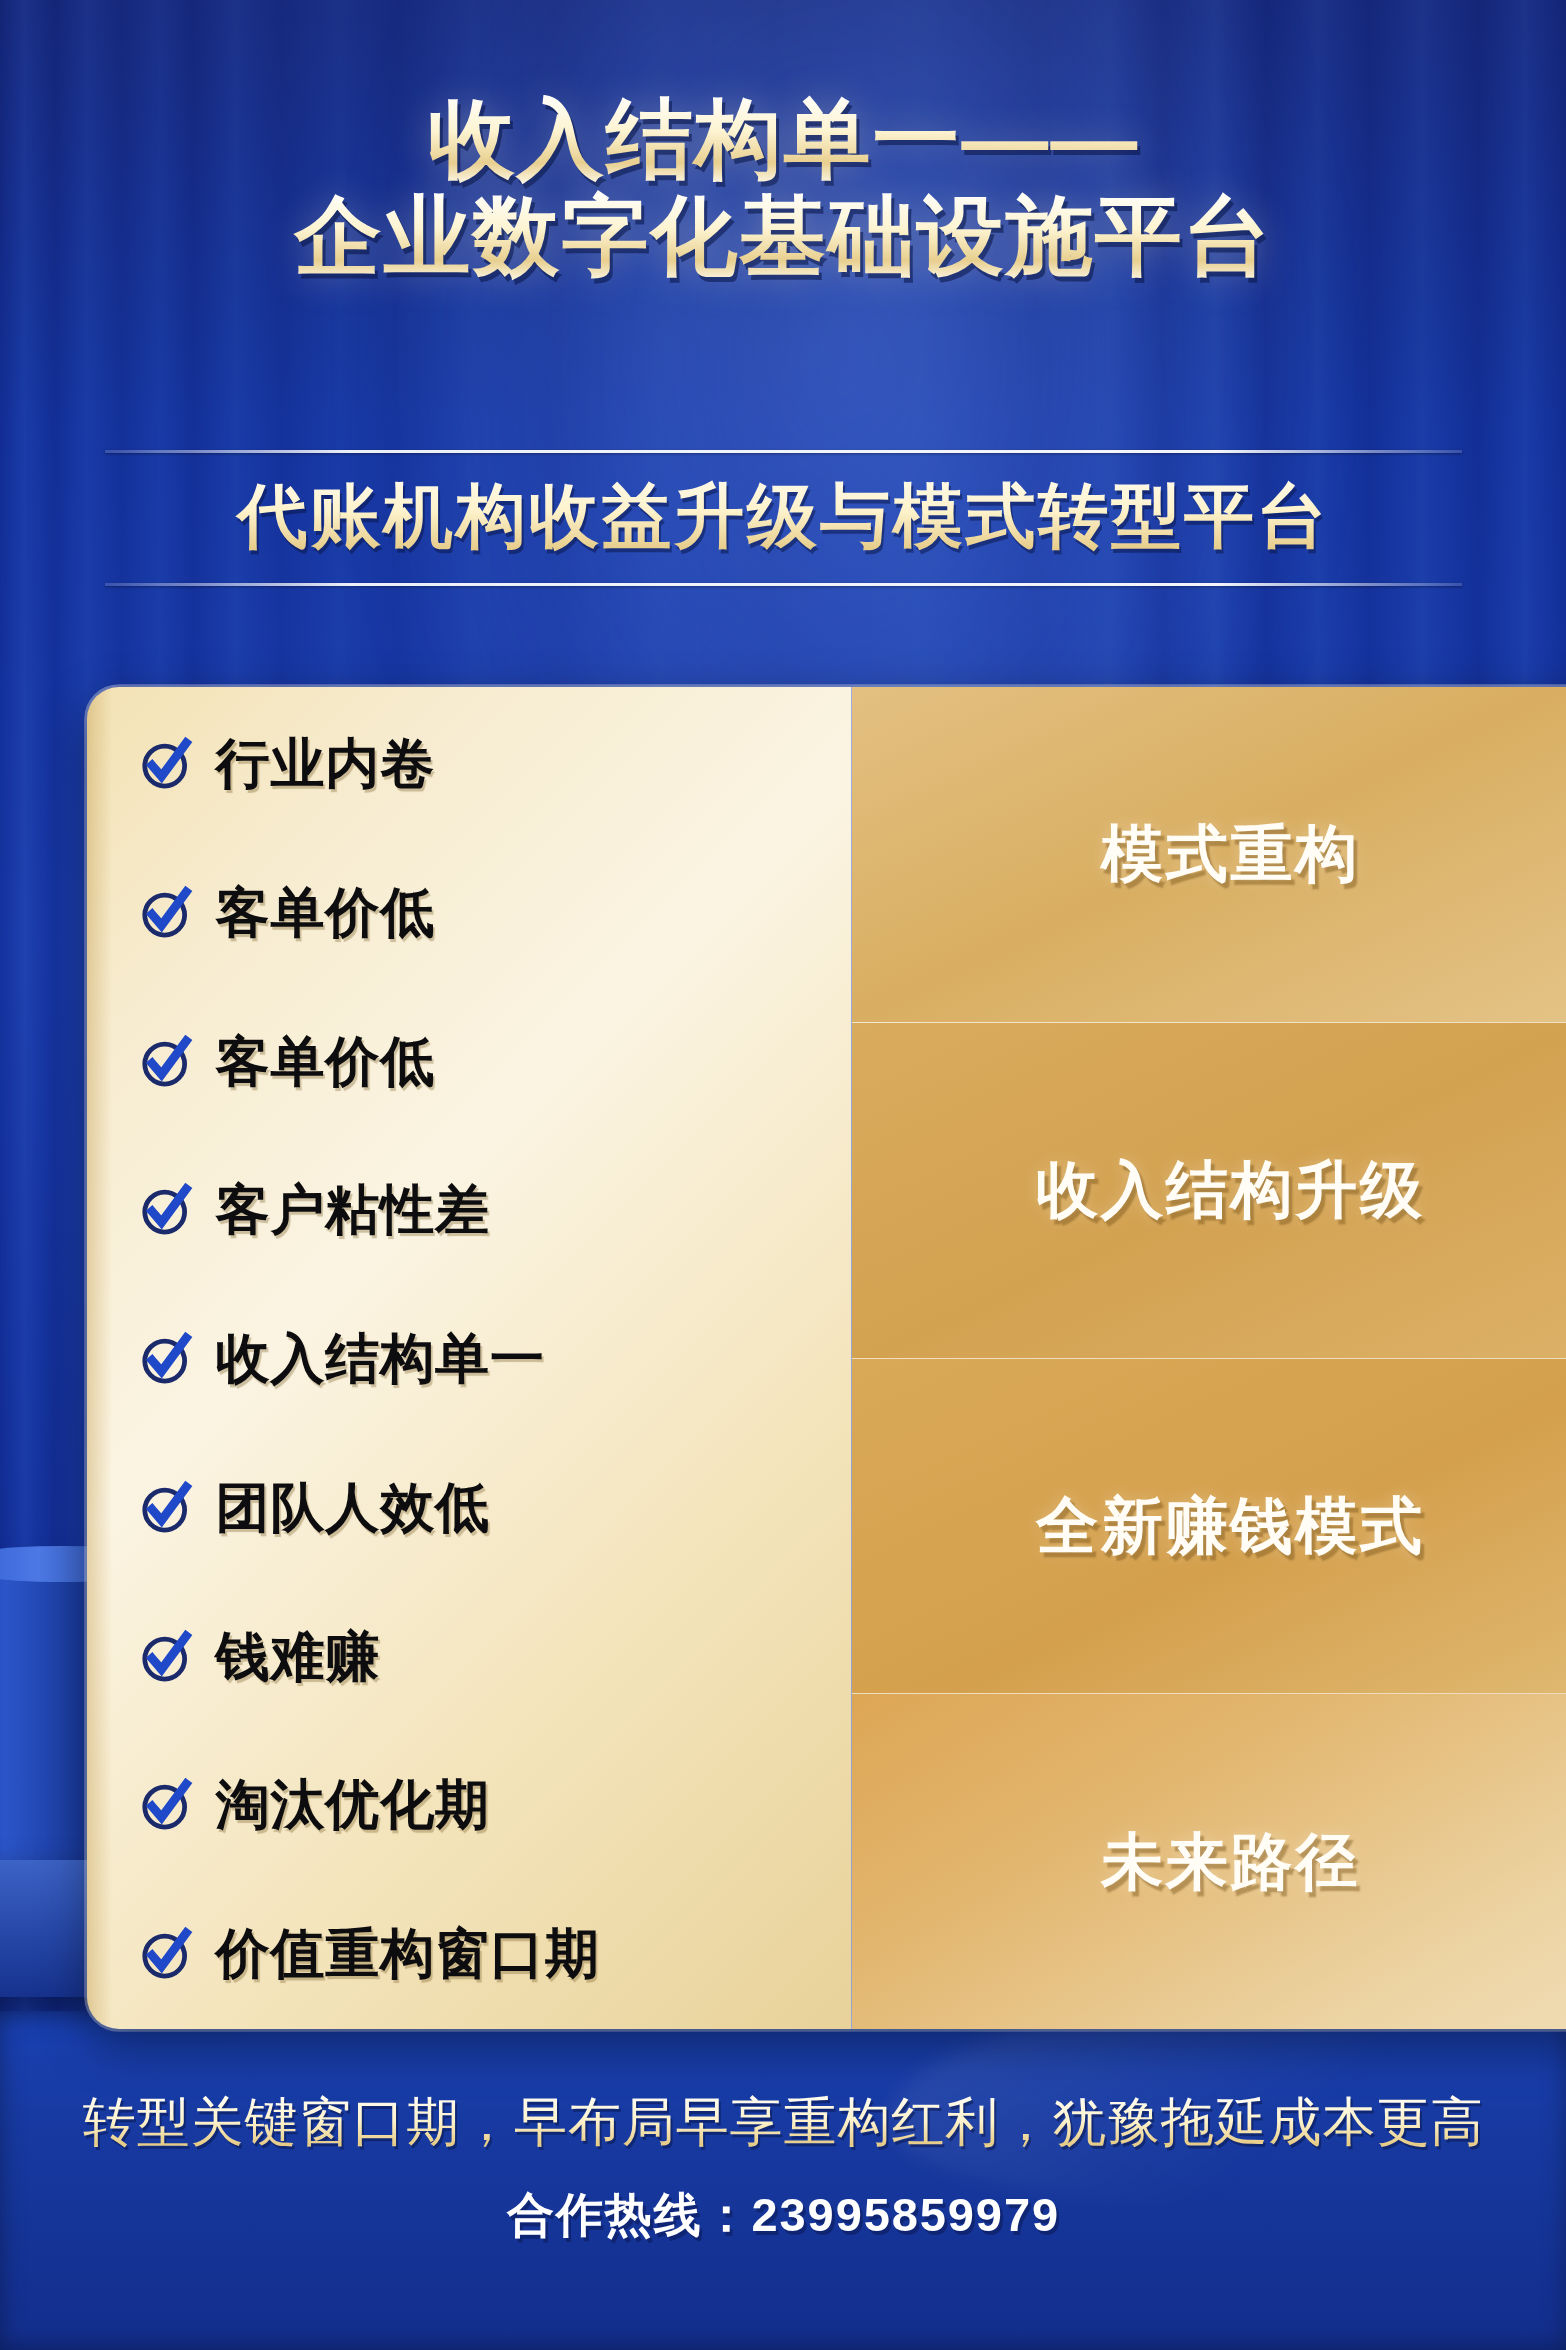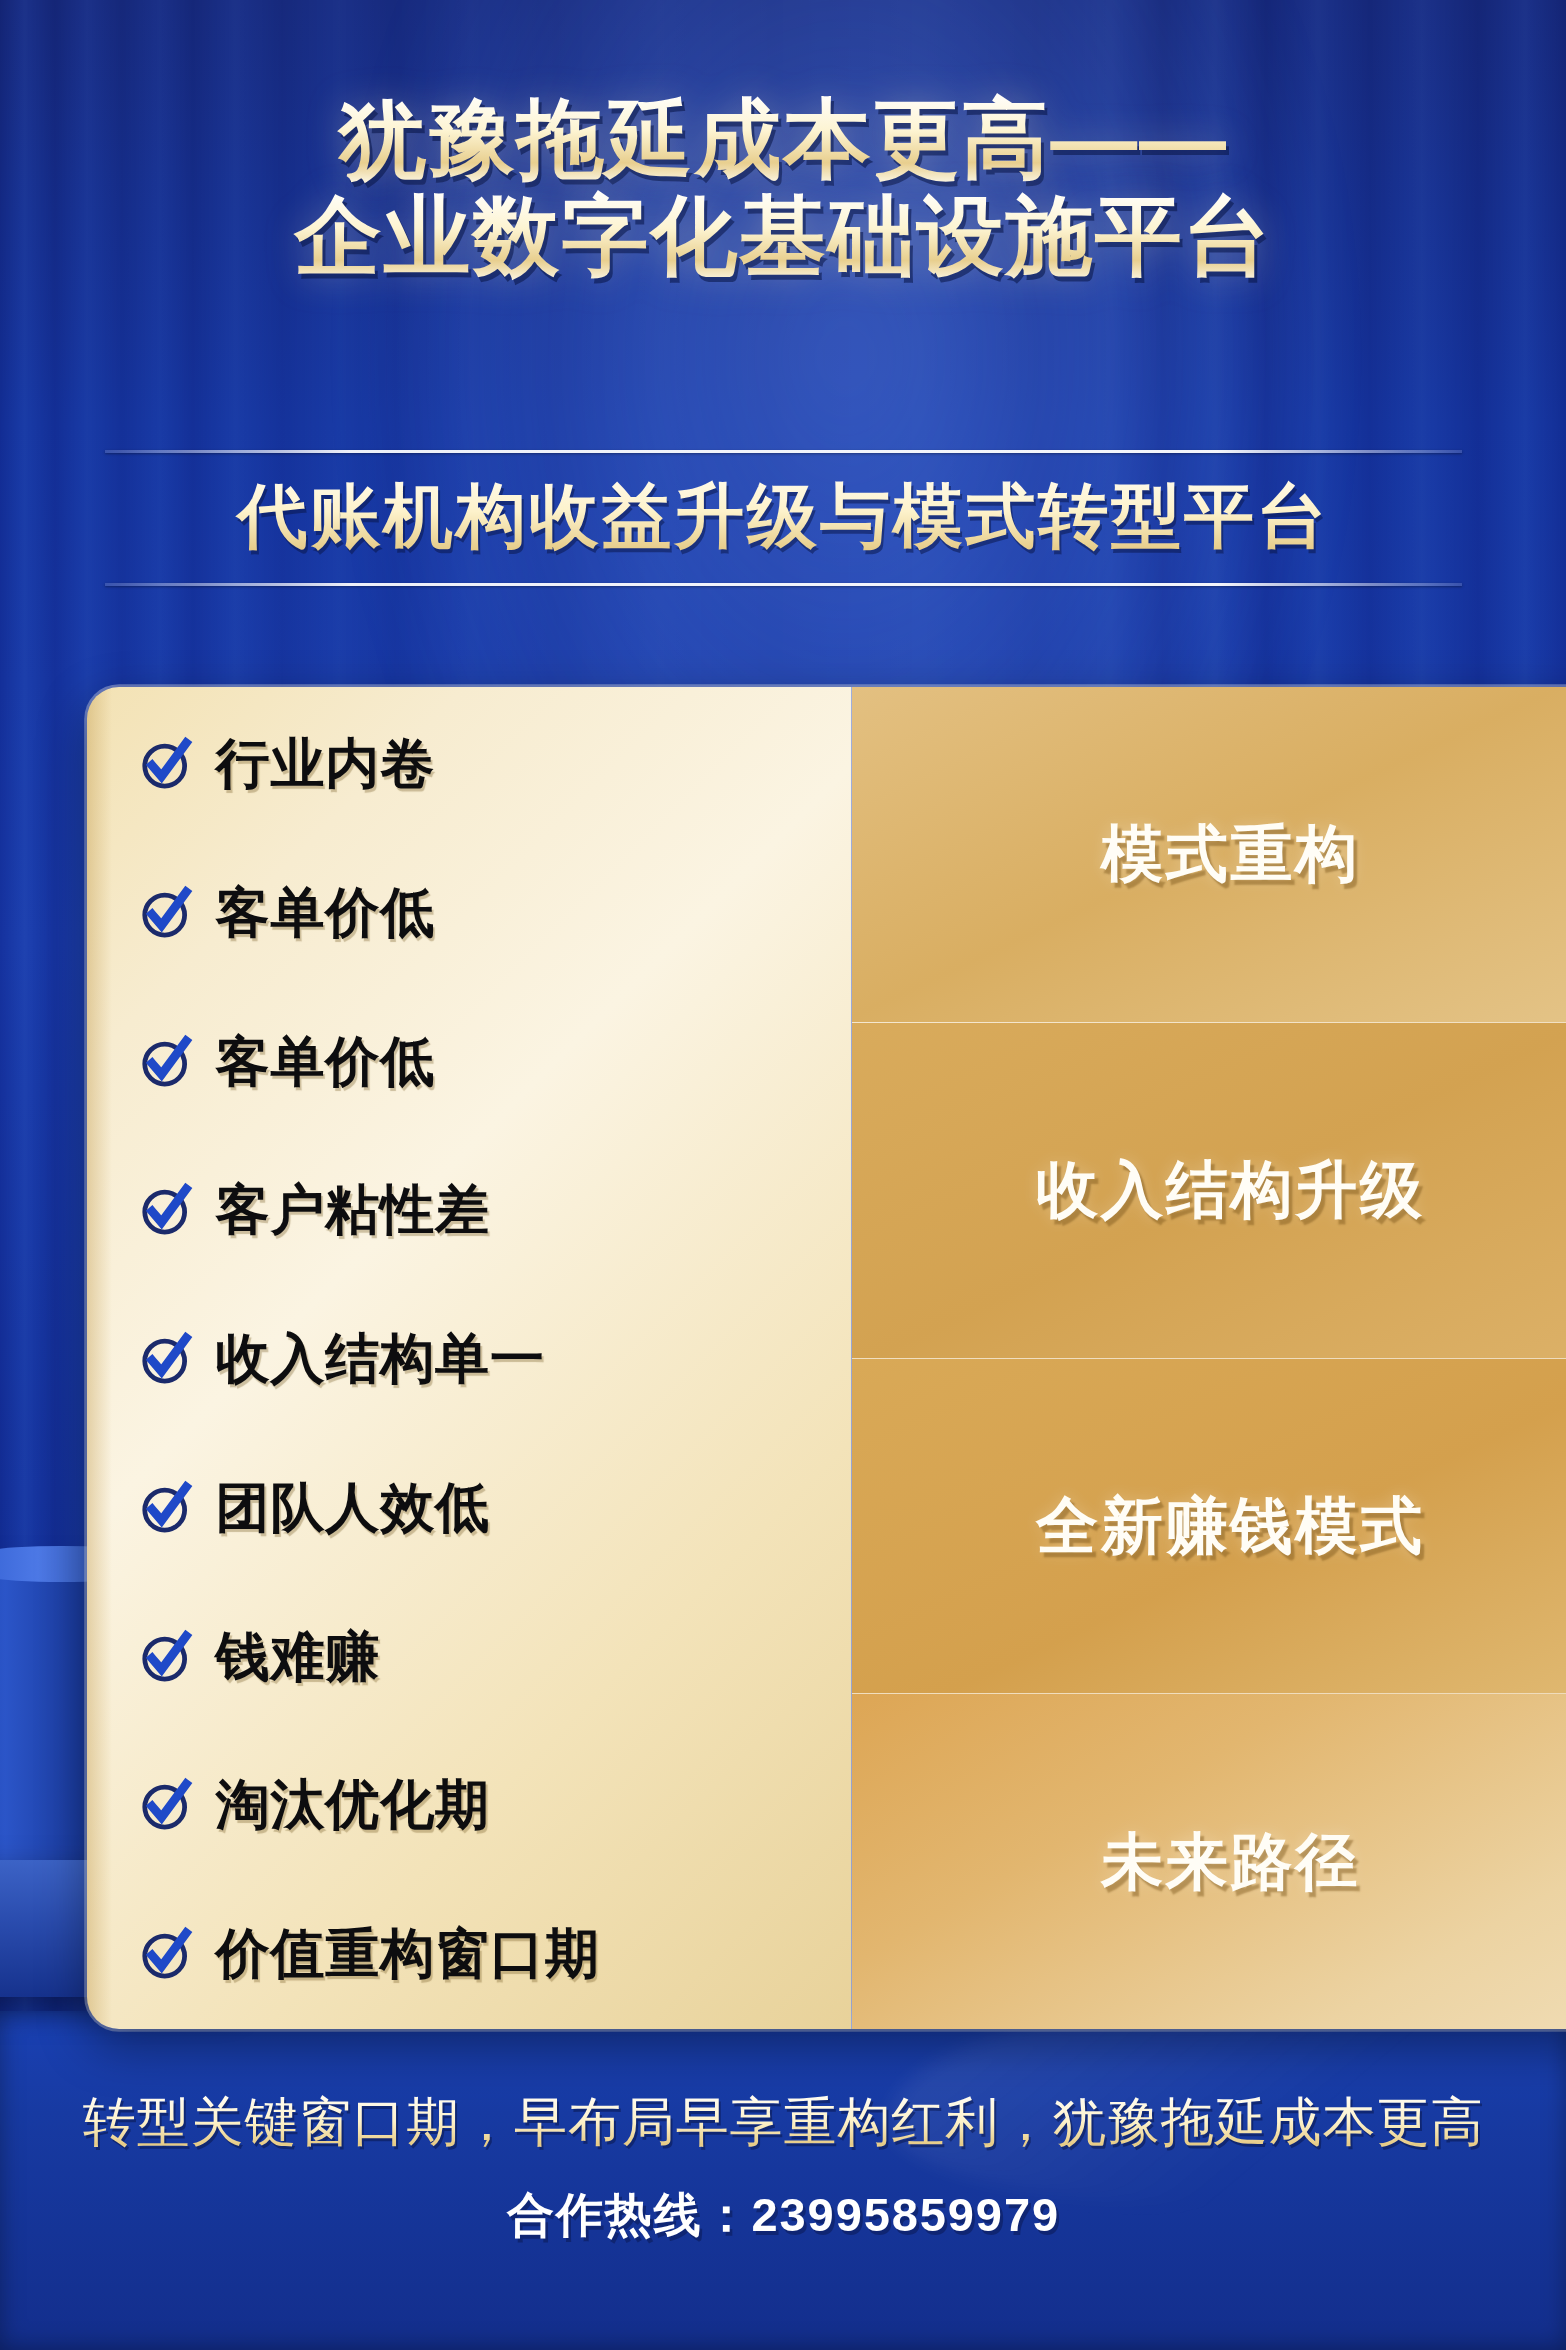--- a/index.html
+++ b/index.html
@@ -190,21 +190,21 @@
 <div id="poster">
 
   <div class="folds"></div>
   <div class="glow"></div>
   <div class="floor"></div>
   <div class="floor-wave"></div>
   <div class="cyl"></div>
   <div class="cyl-base"></div>
 
   <div class="head">
-    <div class="h-line">犹豫拖延成本更高——</div>
+    <div class="h-line">收入结构单一——</div>
     <div class="h-line">企业数字化基础设施平台</div>
   </div>
 
   <div class="sub-wrap">
     <div class="rule"></div>
     <div class="sub-text">代账机构收益升级与模式转型平台</div>
     <div class="rule"></div>
   </div>
 
   <div class="card">

